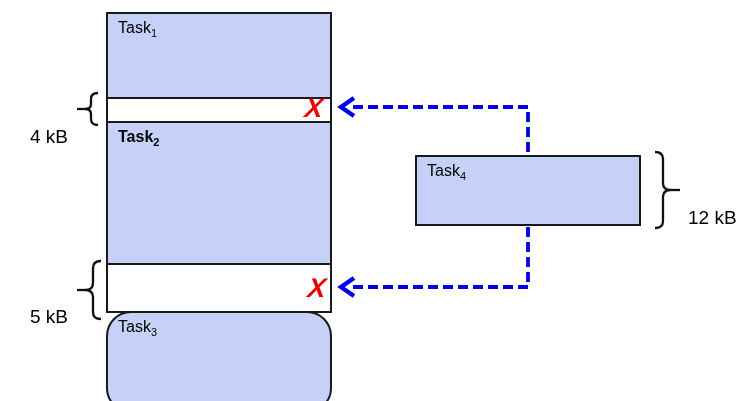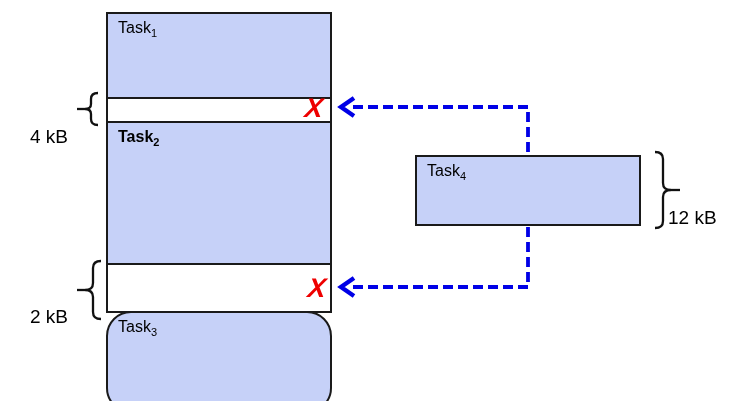--- a/index.html
+++ b/index.html
@@ -49,21 +49,21 @@
   .size-label {
     position: absolute;
     font-size: 19px;
     color: #000000;
     line-height: 24px;
     white-space: nowrap;
     margin-top: 28px;
   }
   .lbl-4kb  { left: 8px;   top: 97px;  width: 60px; text-align: right; }
   .lbl-8kb  { left: 8px;   top: 277px; width: 60px; text-align: right; }
-  .lbl-12kb { left: 668px; top: 178px; }
+  .lbl-12kb { left: 688px; top: 178px; }
   .xmark {
     position: absolute;
     color: #ee0000;
     font-size: 27px;
     font-style: italic;
     font-weight: 600;
     line-height: 27px;
     transform: skewX(-6deg);
   }
   .xmark-1 { left: 305px; top: 95px; }
@@ -90,21 +90,21 @@
   <div class="seg free" style="top:263px; height:50px;"></div>
   <div class="seg task" style="top:311px; height:102px;border-radius:25px;">
     <span class="task-label"><span>Task</span><sub>3</sub></span>
   </div>
 
   <div class="box-task4">
     <span class="task-label"><span>Task</span><sub>4</sub></span>
   </div>
 
   <div class="size-label lbl-4kb">4 kB</div>
-  <div class="size-label lbl-8kb">2 kB</div>
+  <div class="size-label lbl-8kb">5 kB</div>
   <div class="size-label lbl-12kb">12 kB</div>
 
   <div class="xmark xmark-1">X</div>
   <div class="xmark xmark-2">X</div>
 
   <svg class="overlay" width="753" height="401" viewBox="0 0 753 401">
 
     <g stroke="#111111" stroke-width="2.3" fill="none">
       <path d="M98,93 Q91,93 91,99 L91,104 Q91,109 85,109 Q91,109 91,114 L91,119 Q91,125 98,125"></path>
       <path d="M85,109 L77,109"></path>

